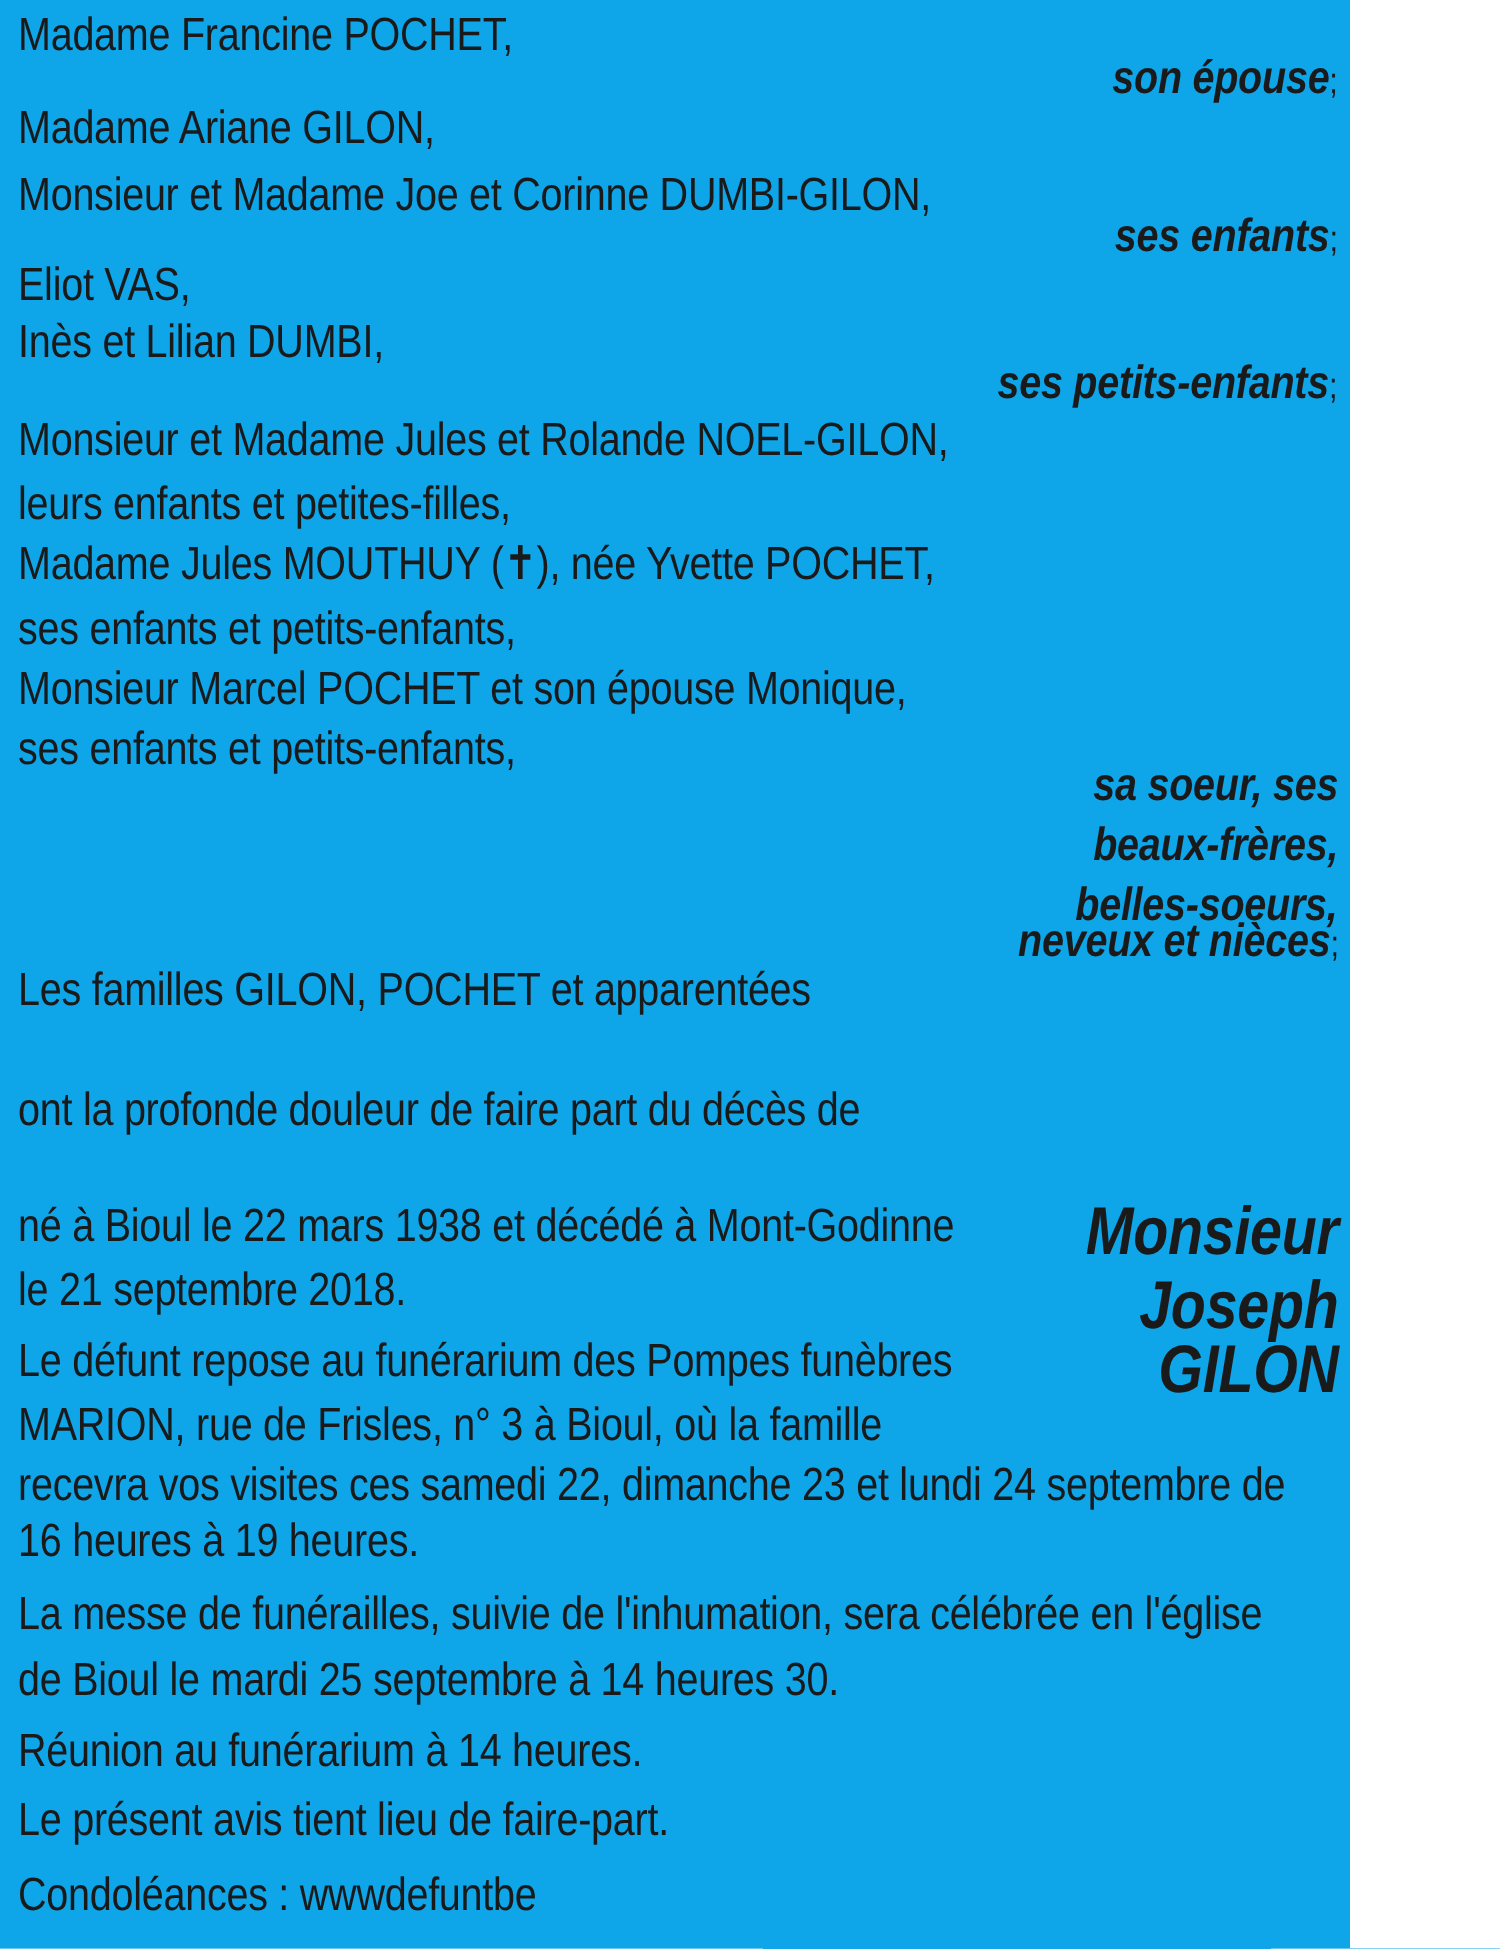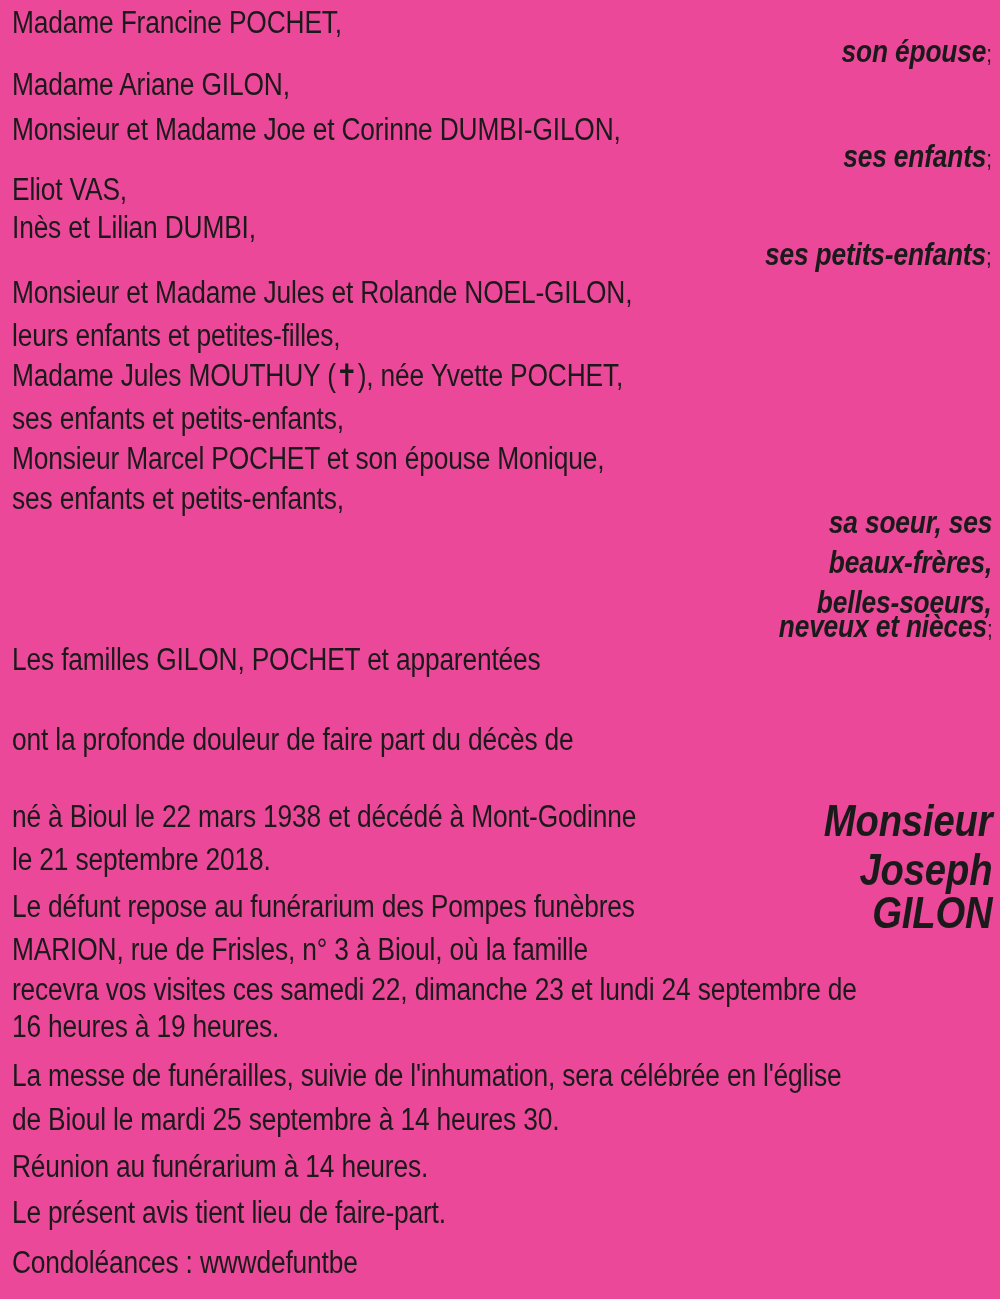--- a/index.html
+++ b/index.html
@@ -4,21 +4,21 @@
 <style>
   html, body { margin: 0; padding: 0; }
   body {
     width: 1000px; height: 1299px;
     background: #ffffff;
     font-family: "Liberation Sans", sans-serif;
     color: #1a1a1a;
     overflow: hidden;
     position: relative;
   }
-  .page { position: absolute; inset: 0; width: 1000px; height: 1299px; background: #ec4899; }
+  .page { position: absolute; inset: 0; width: 900px; height: 1299px; background: #0ea5e9; }
   .ln {
     position: absolute;
     left: 12px;
     font-size: 31px;
     line-height: 1;
     white-space: nowrap;
     transform: scaleX(0.85);
     transform-origin: 0 0;
     letter-spacing: -0.2px;
   }

